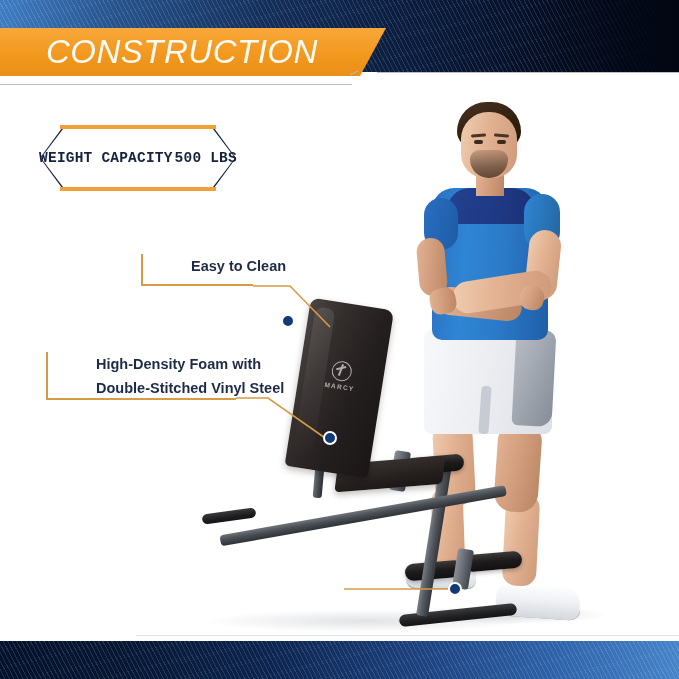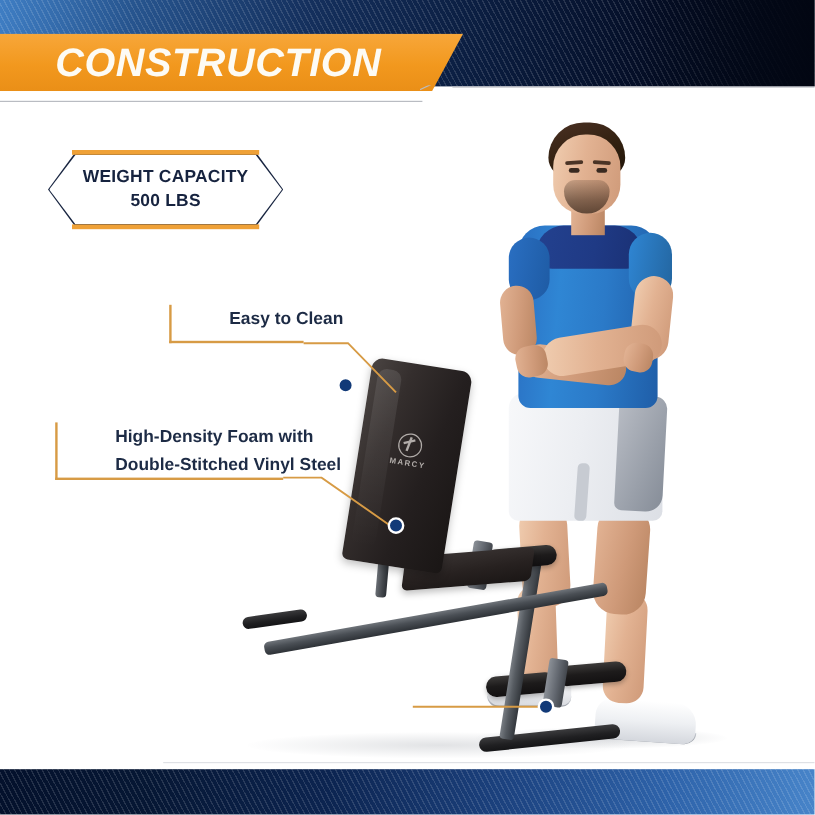--- a/index.html
+++ b/index.html
@@ -55,21 +55,21 @@
     background: linear-gradient(180deg, #f7a73a 0%, #f2981e 55%, #ea8f17 100%);
     -webkit-clip-path: polygon(0 0, 100% 0, calc(100% - 26px) 100%, 0 100%);
     clip-path: polygon(0 0, 100% 0, calc(100% - 26px) 100%, 0 100%);
   }
   .title-text {
     position: absolute;
     left: 46px;
     top: 33px;
     font-size: 33px;
     line-height: 38px;
-    font-weight: bold;
+    font-weight: normal;
     font-style: italic;
     letter-spacing: 0.5px;
     color: #fdfbf4;
     white-space: nowrap;
   }
 
   
   .rule-left {
     position: absolute;
     left: 0;
@@ -164,24 +164,24 @@
     width: 156px;
     height: 4px;
     background: #efa137;
   }
   .capacity-bar-top { top: -3px; }
   .capacity-bar-bottom { bottom: -3px; }
   .capacity-text {
     position: absolute;
     inset: 0;
     display: flex;
-    flex-direction: column;
     align-items: center;
     justify-content: center;
     gap: 2px;
+    font-family: Liberation Mono, monospace;
   }
   .capacity-line {
     font-size: 14.5px;
     line-height: 18px;
     font-weight: bold;
     color: #16233f;
     letter-spacing: 0.2px;
     white-space: nowrap;
   }
 

